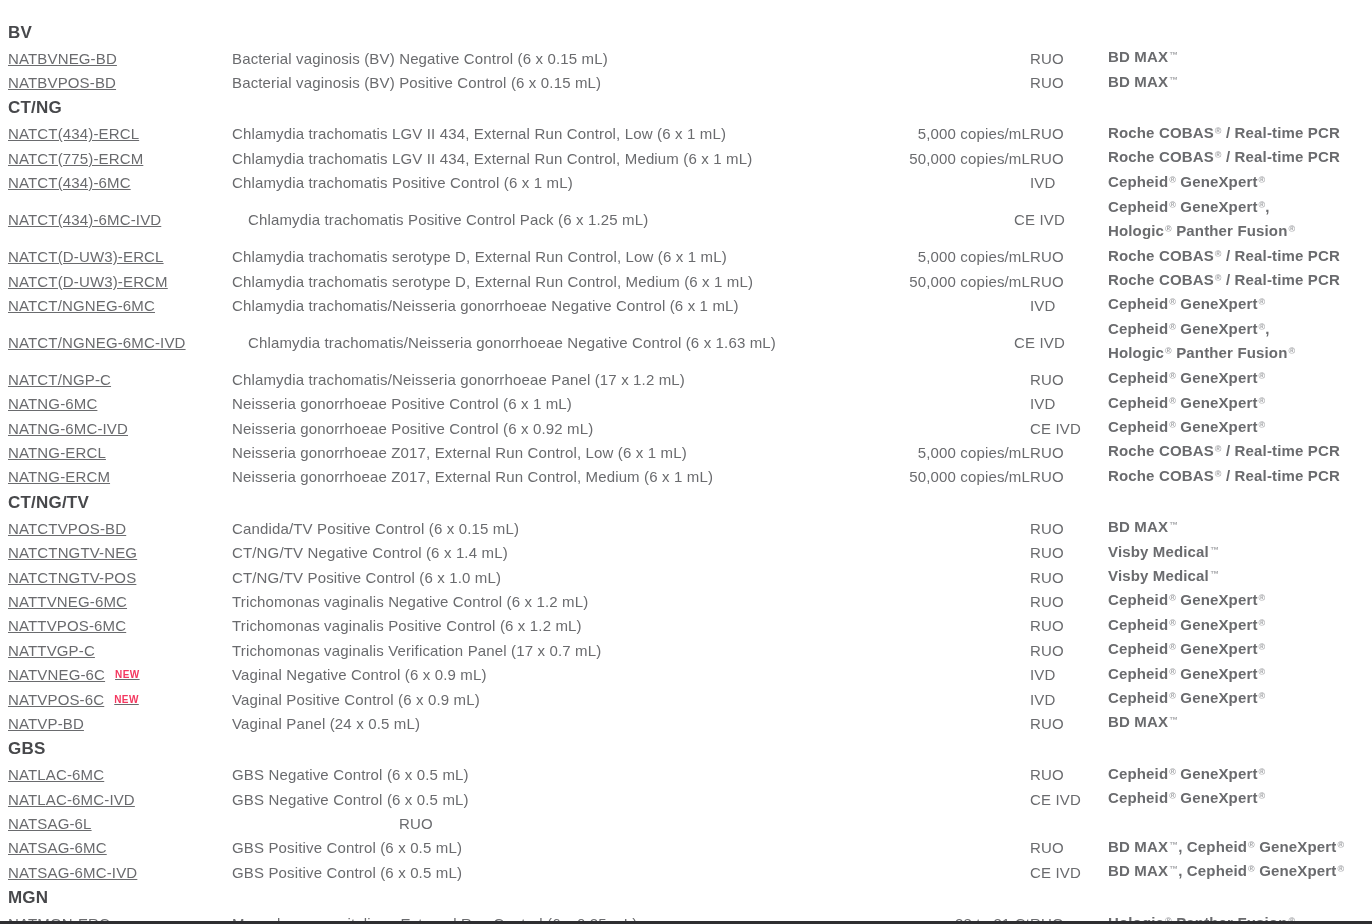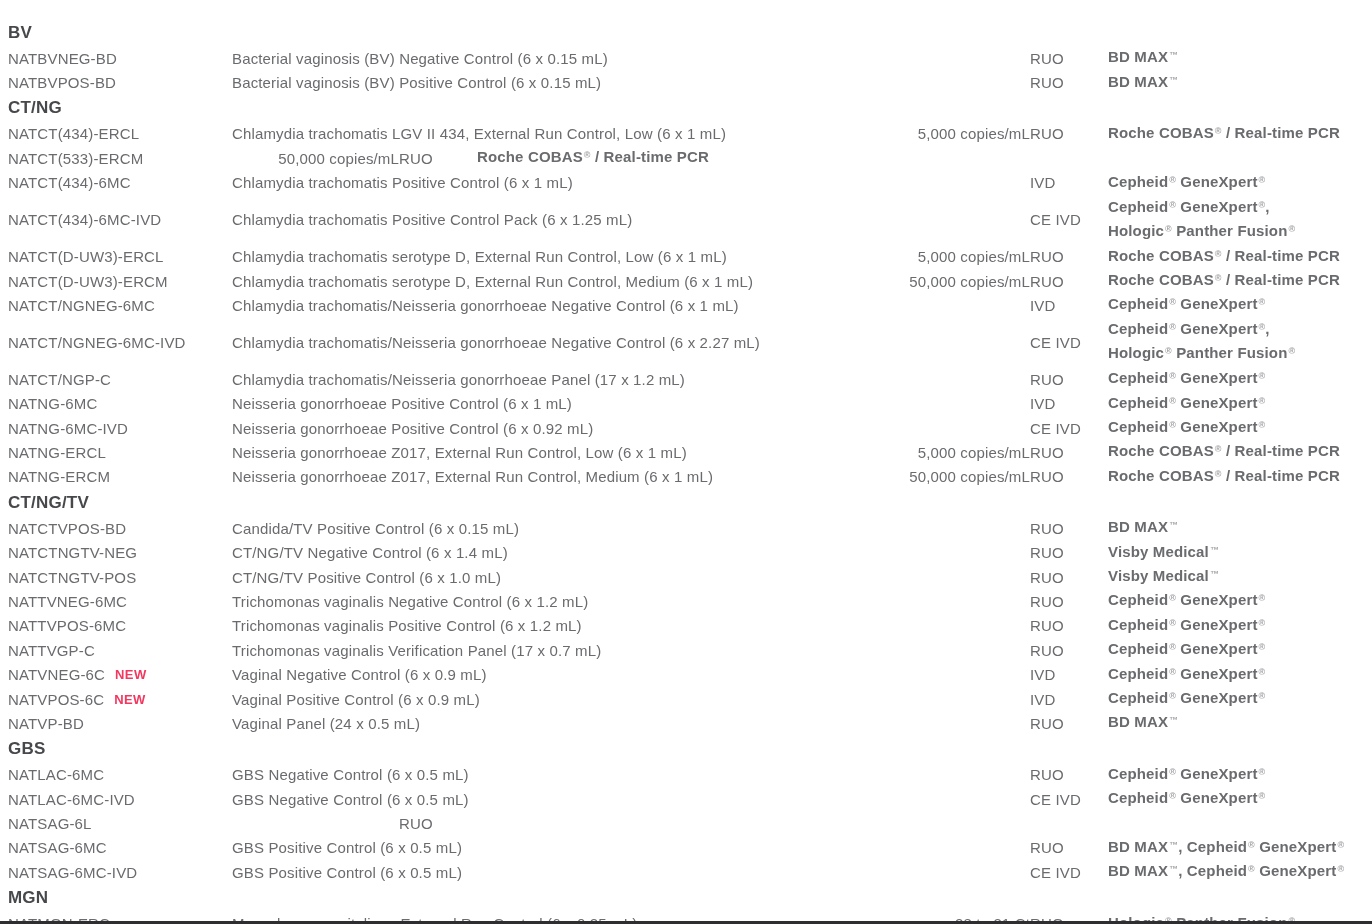--- a/index.html
+++ b/index.html
@@ -19,38 +19,38 @@
     height: 27px;
     display: flex; align-items: center;
     letter-spacing: .2px;
   }
   .row {
     display: flex; align-items: center;
     min-height: 24.4px;
     font-size: 15px;
     letter-spacing: .15px;
   }
-  .row.double { min-height: 49.5px; }
+  .row.double { min-height: 49.5px; gap: 16px; }
   .cell { white-space: nowrap; }
-  .col-code { width: 224px; display: flex; align-items: center; gap: 10px; }
+  .col-code { width: 224px; display: flex; align-items: center; gap: 10px; text-decoration: underline; }
   .col-desc { flex: 1; }
   .col-conc { width: 167px; text-align: right; }
   .col-status { width: 78px; }
   .col-platform { width: 264px; line-height: 22px; }
   .platform-line { white-space: nowrap; font-weight: bold; }
   .sup {
     font-size: 9px;
     position: relative; top: -4px;
     margin-left: 1px;
     color: var(--sup-text, #A3A4A7);
   }
   .new-badge {
     color: var(--new-badge, #F4375F);
     font-weight: bold;
-    font-size: 13px;
+    font-size: 10px;
     letter-spacing: .4px;
     text-align: right;
   }
   .bottom-bar {
     position: absolute; left: 0; bottom: 0;
     width: 100%; height: 3px;
     background: var(--bottom-bar, #2E2E31);
   }
 </style>
 </head>
@@ -87,22 +87,23 @@
       </div>
       <div class="cell col-desc">Chlamydia trachomatis LGV II 434, External Run Control, Low (6 x 1 mL)</div>
       <div class="cell col-conc">5,000 copies/mL</div>
       <div class="cell col-status">RUO</div>
       <div class="cell col-platform">
         <div class="platform-line">Roche COBAS<span class="sup">®</span> / Real-time PCR</div>
       </div>
     </div>
     <div class="row">
       <div class="cell col-code">
-        <div class="code-text">NATCT(533)-ERCM</div>
-      </div>
+        <div class="code-text">NATCT(775)-ERCM</div>
+      </div>
+      <div class="cell col-desc">Chlamydia trachomatis LGV II 434, External Run Control, Medium (6 x 1 mL)</div>
       <div class="cell col-conc">50,000 copies/mL</div>
       <div class="cell col-status">RUO</div>
       <div class="cell col-platform">
         <div class="platform-line">Roche COBAS<span class="sup">®</span> / Real-time PCR</div>
       </div>
     </div>
     <div class="row">
       <div class="cell col-code">
         <div class="code-text">NATCT(434)-6MC</div>
       </div>
@@ -155,21 +156,21 @@
       <div class="cell col-conc"></div>
       <div class="cell col-status">IVD</div>
       <div class="cell col-platform">
         <div class="platform-line">Cepheid<span class="sup">®</span> GeneXpert<span class="sup">®</span></div>
       </div>
     </div>
     <div class="row double">
       <div class="cell col-code">
         <div class="code-text">NATCT/NGNEG-6MC-IVD</div>
       </div>
-      <div class="cell col-desc">Chlamydia trachomatis/Neisseria gonorrhoeae Negative Control (6 x 2.27 mL)</div>
+      <div class="cell col-desc">Chlamydia trachomatis/Neisseria gonorrhoeae Negative Control (6 x 1.63 mL)</div>
       <div class="cell col-conc"></div>
       <div class="cell col-status">CE IVD</div>
       <div class="cell col-platform">
         <div class="platform-line">Cepheid<span class="sup">®</span> GeneXpert<span class="sup">®</span>,</div>
         <div class="platform-line">Hologic<span class="sup">®</span> Panther Fusion<span class="sup">®</span></div>
       </div>
     </div>
     <div class="row">
       <div class="cell col-code">
         <div class="code-text">NATCT/NGP-C</div>

